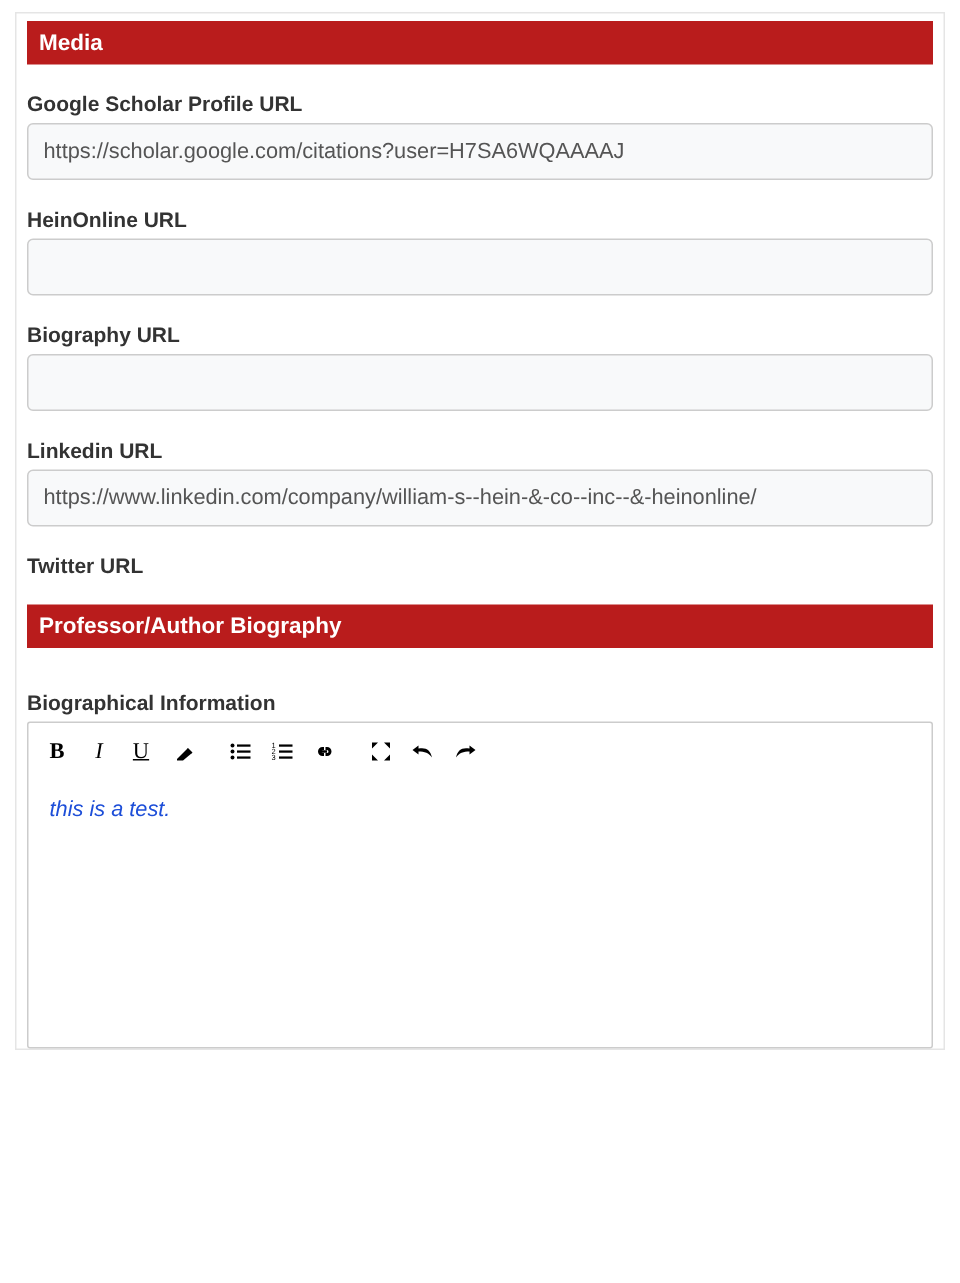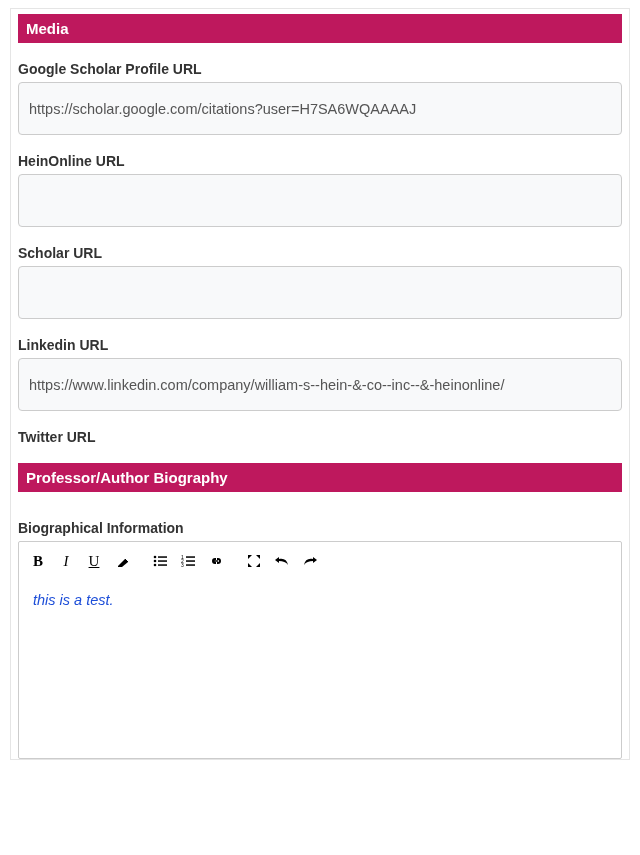--- a/index.html
+++ b/index.html
@@ -9,21 +9,21 @@
       width: 640px;
       padding: 8px 10px;
       font-size: 14px;
       color: #333;
     }
     .outer {
       border: 1px solid #e5e5e5;
       padding: 5px 7px 0 7px;
     }
     .section-header {
-      background: #be185d;
+      background: #b91c1c;
       color: #fff;
       font-weight: bold;
       padding: 6px 8px;
       font-size: 15px;
       margin-bottom: 18px;
     }
     .field-group {
       margin-bottom: 18px;
     }
     .field-label {
@@ -34,21 +34,21 @@
       display: block;
     }
     .text-input {
       width: 100%;
       padding: 8px 10px;
       font-size: 14.5px;
       border: 1px solid #ccc;
       border-radius: 4px;
       background: #f8f9fa;
       color: #555;
-      height: 53px;
+      height: 38px;
       font-family: inherit;
     }
     .editor-wrap {
       border: 1px solid #ccc;
       border-radius: 2px;
     }
     .toolbar {
       padding: 8px 6px 6px 6px;
       display: flex;
       gap: 2px;
@@ -88,21 +88,21 @@
     <input class="text-input" type="text" value="https://scholar.google.com/citations?user=H7SA6WQAAAAJ" style="">
   </div>
 
 
   <div class="field-group">
     <label class="field-label">HeinOnline URL</label>
     <input class="text-input" type="text" value="" style="">
   </div>
 
   <div class="field-group">
-    <label class="field-label">Scholar URL</label>
+    <label class="field-label">Biography URL</label>
     <input class="text-input" type="text" value="" style="">
   </div>
 
   <div class="field-group">
     <label class="field-label">Linkedin URL</label>
     <input class="text-input" type="text" value="https://www.linkedin.com/company/william-s--hein-&amp;-co--inc--&amp;-heinonline/" style="">
   </div>
 
   <div class="field-group">
     <label class="field-label">Twitter URL</label>

